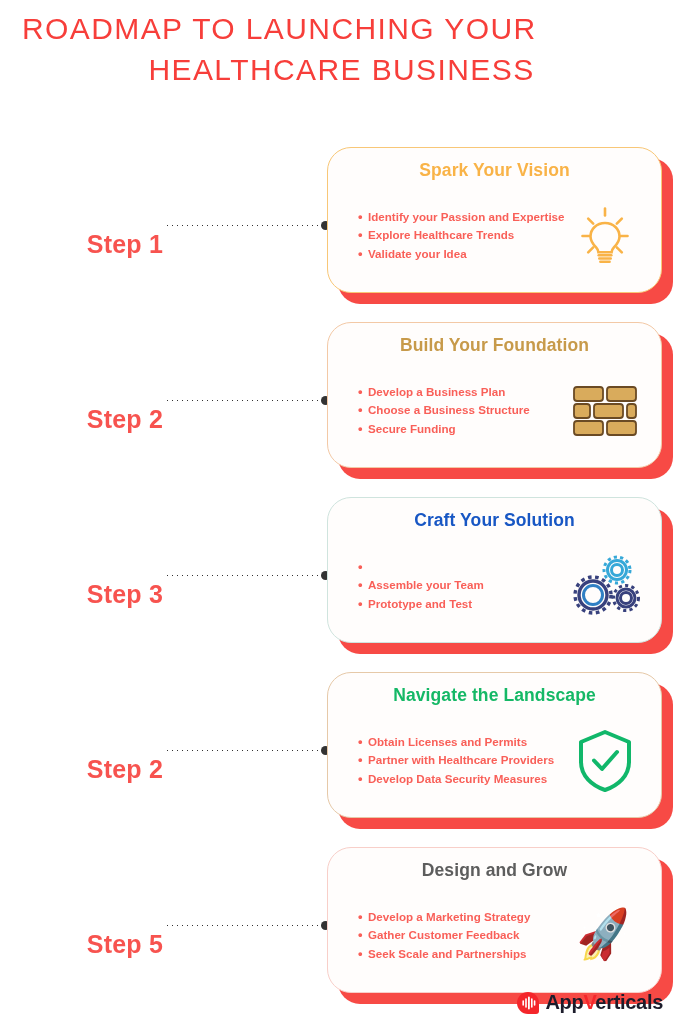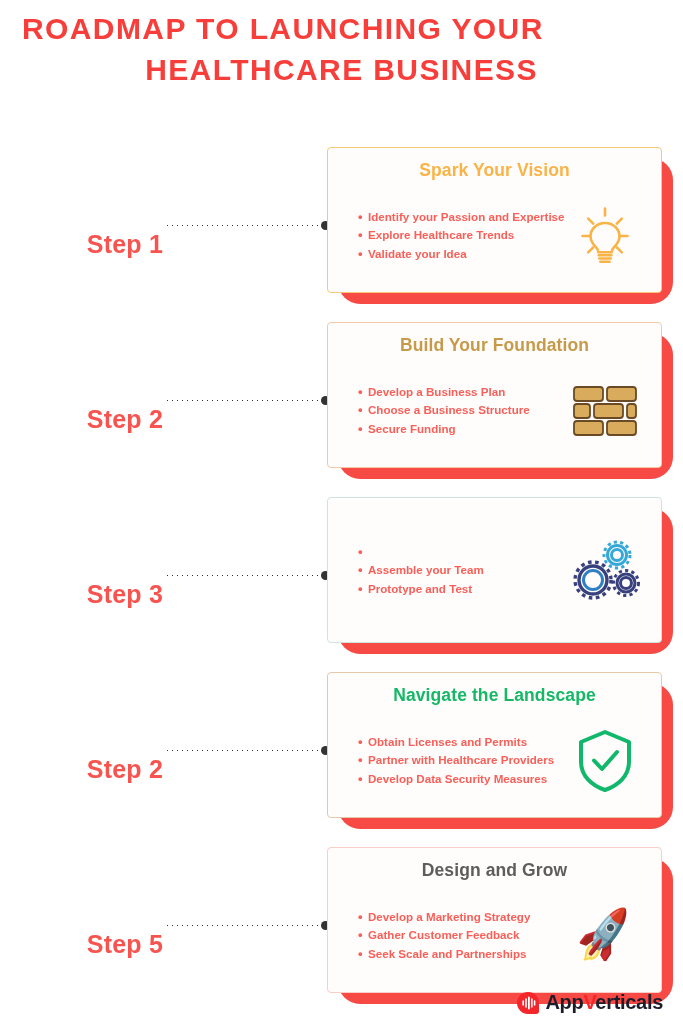--- a/index.html
+++ b/index.html
@@ -16,21 +16,21 @@
     overflow: hidden;
   }
 
   
   .title-block {
     padding: 8px 18px 0 18px;
     text-align: center;
   }
   .title-line {
     font-family: "Liberation Sans", sans-serif;
-    font-weight: bold;
+    font-weight: normal;
     font-size: 30px;
     line-height: 41px;
     letter-spacing: 1.4px;
     color: #f73e3a;
     text-transform: uppercase;
     white-space: nowrap;
   }
   .title-line.l1 { text-align: left; padding-left: 4px; }
   .title-line.l2 { text-align: center; }
 
@@ -103,21 +103,21 @@
     background: #f74a45;
     border-radius: 22px;
   }
   .card {
     position: absolute;
     left: 0;
     top: 0;
     width: 335px;
     height: 146px;
     background: #fffdfc;
-    border-radius: 4px;
+    border-radius: 24px;
     border: 1.4px solid #f6c67a;
     padding: 11px 14px 10px 14px;
     display: flex;
     flex-direction: column;
   }
 
   .card-title {
     text-align: center;
     font-weight: bold;
     font-size: 17.5px;
@@ -296,20 +296,21 @@
 
   <div class="row">
     <div class="step-side">
       <span class="step-label">Step 3</span>
       <span class="dotted"></span>
       <span class="node-dot"></span>
     </div>
     <div class="card-wrap">
       <div class="card-shadow"></div>
       <div class="card" style="border-color:#cfe4de">
+        <div class="card-title" style="color:#1857c4">Craft Your Solution</div>
         <div class="card-body">
           <div class="bullets">
             <div class="bullet">
                 <span class="dot">•</span>
               </div>
             <div class="bullet">
                 <span class="dot">•</span>
                 <span>Assemble your Team</span>
               </div>
             <div class="bullet">

